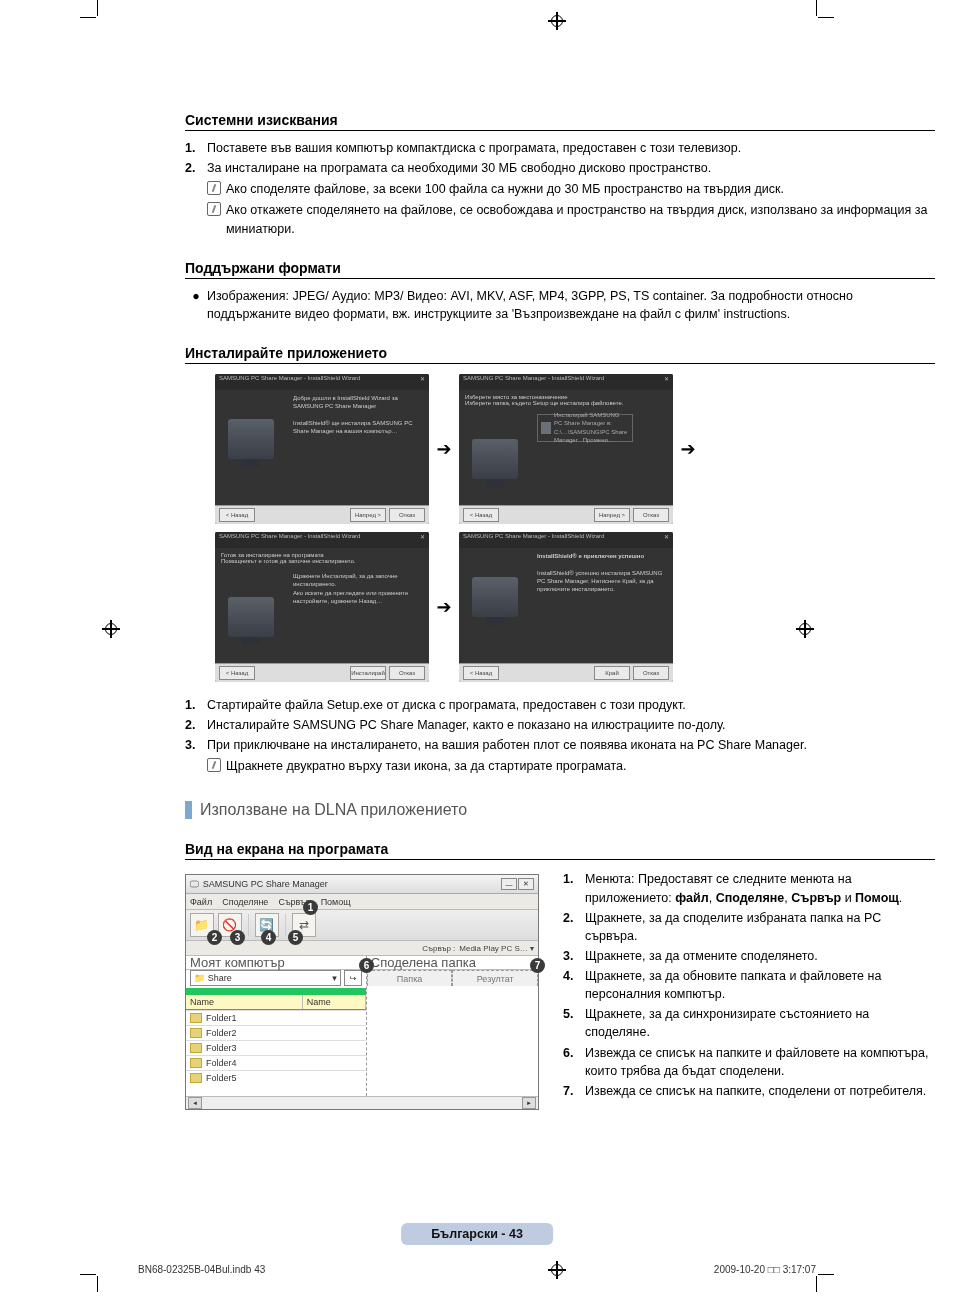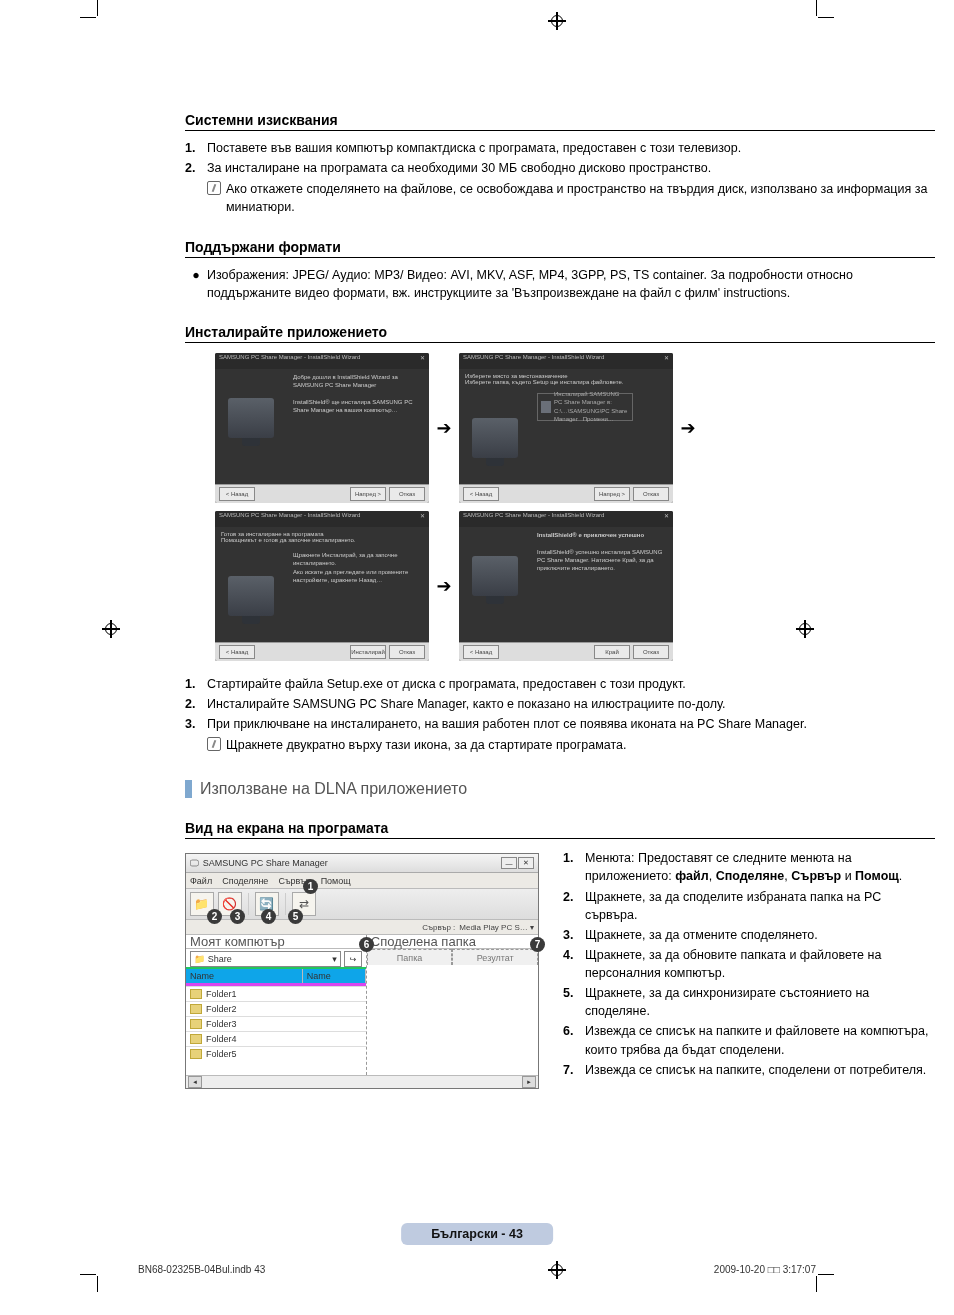--- a/index.html
+++ b/index.html
@@ -53,24 +53,24 @@
   .menubar{height:15px;border-bottom:1px solid #bbb;display:flex;align-items:center;padding:0 4px;gap:10px;font-size:9px;position:relative}
   .toolbar{height:30px;border-bottom:1px solid #bbb;display:flex;align-items:center;padding:0 4px;gap:4px;background:linear-gradient(#eee,#ddd)}
   .toolicon{width:22px;height:22px;border:1px solid #aaa;background:#f6f4ee;display:flex;align-items:center;justify-content:center;font-size:12px;color:#555}
   .tb-sep{width:1px;height:22px;background:#ccc;margin:0 2px}
   .server-row{height:14px;border-bottom:1px solid #bbb;display:flex;align-items:center;justify-content:flex-end;padding:0 4px;font-size:8px;color:#444;gap:4px}
   .panels{display:flex;height:140px}
   .panel{flex:1;border-right:1px dashed #999;background:#fff;font-size:9px}
   .panel:last-child{border-right:none}
   .p-row{height:14px;border-top:1px solid #ddd;display:flex;align-items:center;padding:0 4px}
   .p-row.folder::before{content:"";width:10px;height:8px;background:#e7d27a;border:1px solid #c0a83a;margin-right:4px}
-  .share-bar{height:18px;border-bottom:2px solid #22c55e;display:flex;align-items:flex-end;padding:0 4px}
+  .share-bar{height:18px;border-bottom:7px solid #22c55e;display:flex;align-items:flex-start;padding:0 4px}
   .share-sel{flex:1;height:14px;border:1px solid #888;background:#fff;display:flex;align-items:center;padding:0 3px;font-size:9px;justify-content:space-between}
   .share-go{width:16px;height:14px;border:1px solid #888;margin-left:3px;display:flex;align-items:center;justify-content:center;font-size:8px}
-  .th{height:14px;background:#0ea5e9;border-bottom:3px solid #d946ef;display:flex}
+  .th{height:14px;background:#fef9c3;border-bottom:1px solid #d946ef;display:flex}
   .th span{border-right:1px solid #bbb;padding:0 4px;display:flex;align-items:center;font-size:9px}
   .p-tabs{height:16px;display:flex}
   .p-tab{flex:1;border:1px dashed #999;border-bottom:none;display:flex;align-items:center;justify-content:center;font-size:9px;color:#777;background:#f0f0f0}
   .badge{position:absolute;width:15px;height:15px;border-radius:50%;background:#3a3a3a;color:#fff;font-size:10px;font-weight:bold;display:flex;align-items:center;justify-content:center}
   .menu-lbl{height:13px;display:flex;align-items:center;padding:0 4px;font-size:13px;color:#555;border-bottom:1px solid #bbb}
   .scroll-bottom{height:12px;background:#eee;border-top:1px solid #bbb;display:flex;align-items:center}
   .sc-btn{width:12px;height:10px;border:1px solid #999;background:#ddd;margin:0 2px;font-size:7px;display:flex;align-items:center;justify-content:center}
 
   .footer-pill{position:absolute;bottom:70px;left:50%;transform:translateX(-50%);background:#bfcbe0;border-radius:6px;padding:4px 30px;font-size:12.5px;font-weight:bold;color:#111}
   .footer-line{position:absolute;bottom:40px;left:58px;right:58px;font-size:10px;color:#333;display:flex;justify-content:space-between}
@@ -107,20 +107,24 @@
     <li>
           <span class="num">1.</span>
           <div class="body"><span>Поставете във вашия компютър компактдиска с програмата, предоставен с този телевизор.</span></div>
         </li>
     <li>
           <span class="num">2.</span>
           <div class="body">
       <span>За инсталиране на програмата са необходими 30 МБ свободно дисково пространство.</span>
       <div class="sub">
               <span class="note-icon"></span>
+              <span>Ако споделяте файлове, за всеки 100 файла са нужни до 30 МБ пространство на твърдия диск.</span>
+            </div>
+      <div class="sub">
+              <span class="note-icon"></span>
               <span>Ако откажете споделянето на файлове, се освобождава и пространство на твърдия диск, използвано за информация за миниатюри.</span>
             </div>
     </div>
         </li>
   </ol>
 
   <div class="h3">Поддържани формати</div>
   <div class="bullet-row">
         <span class="dot">●</span>
         <span>Изображения: JPEG/ Аудио: MP3/ Видео: AVI, MKV, ASF, MP4, 3GPP, PS, TS container. За подробности относно поддържаните видео формати, вж. инструкциите за 'Възпроизвеждане на файл с филм' instructions.</span>

